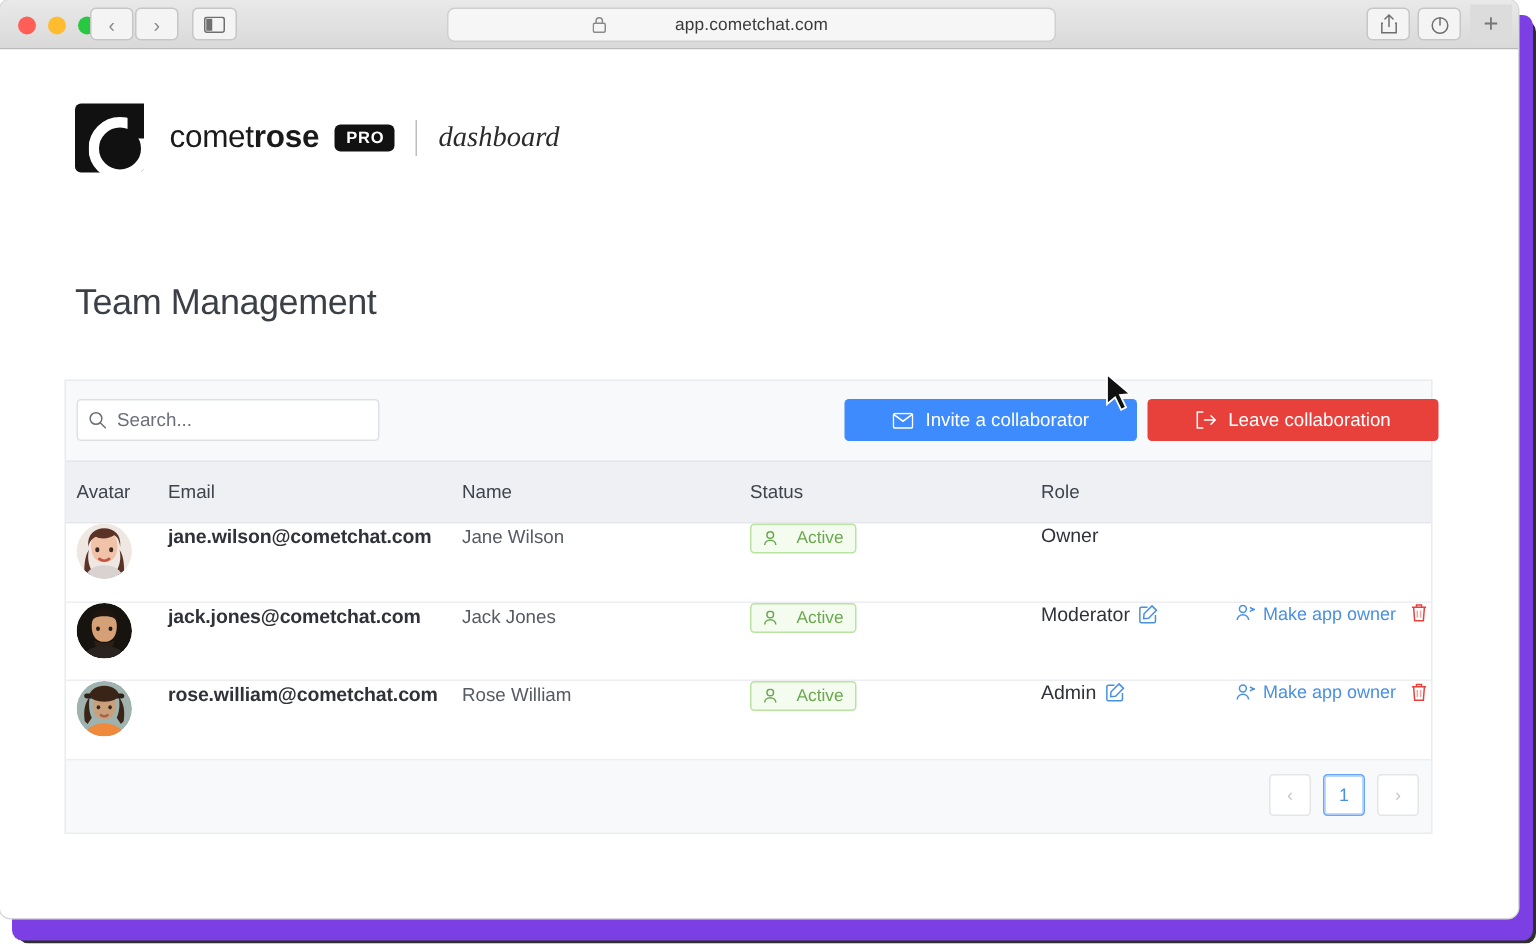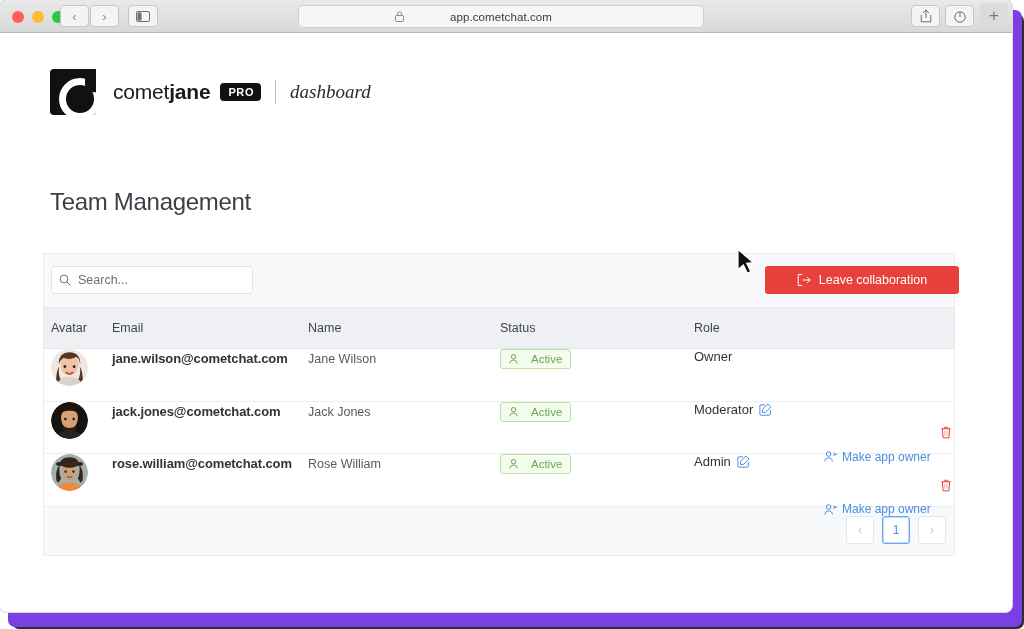--- a/index.html
+++ b/index.html
@@ -184,21 +184,21 @@
     display: inline-flex; align-items: center; gap: 13px;
     border: 1px solid #b9e3a0;
     background: #f4fbef;
     border-radius: 3px;
     padding: 3px 8px;
     font-size: 11.5px; color: #6aa84f;
   }
 
   .make-owner {
     display: inline-flex; align-items: center; gap: 5px;
-    font-size: 12px; color: #4a90e2; cursor: pointer; margin-top: 48px;
+    font-size: 12px; color: #4a90e2; cursor: pointer;
   }
 
   
   .pager {
     position: absolute; right: 8px; bottom: 11px;
     display: flex; gap: 8px;
   }
   .pg {
     width: 28px; height: 28px;
     border: 1px solid #e3e5e9;
@@ -269,41 +269,48 @@
         <span>+</span>
       </div>
     </div>
 
     <div class="page">
 
       <div class="logo-row">
         <div class="logo-mark"></div>
         <div class="wordmark">
           <span class="wm-text">
-            <span class="lite">comet</span><span class="bold">jane</span>
+            <span class="lite">comet</span><span class="bold">rose</span>
           </span>
           <span class="pro-badge">PRO</span>
           <span class="wm-divider"></span>
           <span class="wm-dash">dashboard</span>
         </div>
       </div>
 
       <div class="page-title">Team Management</div>
 
       <div class="panel">
 
         <div class="toolbar">
           <div class="search-box">
             <svg width="12" height="12" viewBox="0 0 12 12">
               <circle cx="5" cy="5" r="3.9" fill="none" stroke="#6b6f7a"></circle>
               <path d="M8 8l3.2 3.2" stroke="#6b6f7a" stroke-linecap="round"></path>
             </svg>
             <span class="ph">Search...</span>
           </div>
 
+          <button class="btn btn-invite">
+            <svg width="14" height="11" viewBox="0 0 14 11">
+              <rect x="0.6" y="0.6" width="12.8" height="9.8" rx="1.3" fill="none" stroke="#ffffff"></rect>
+              <path d="M1 1.4l6 4.4 6-4.4" fill="none" stroke="#ffffff"></path>
+            </svg>
+            <span>Invite a collaborator</span>
+          </button>
 
           <button class="btn btn-leave">
             <svg width="14" height="12" viewBox="0 0 14 12">
               <path d="M5.2 0.6H1.2v10.8h4" fill="none" stroke="#ffffff"></path>
               <path d="M6 6h7M10.3 3.2L13.1 6l-2.8 2.8" fill="none" stroke="#ffffff" stroke-linecap="round"></path>
             </svg>
             <span>Leave collaboration</span>
           </button>
         </div>
 

